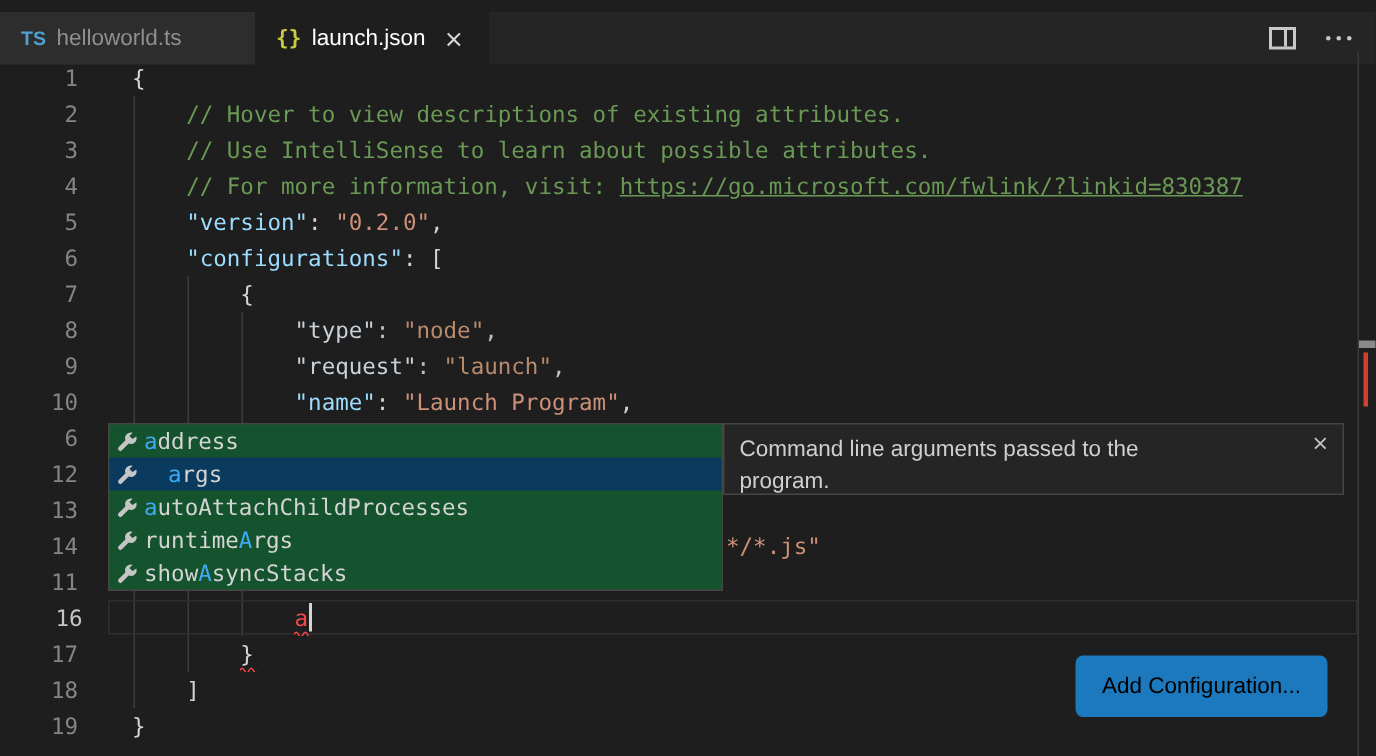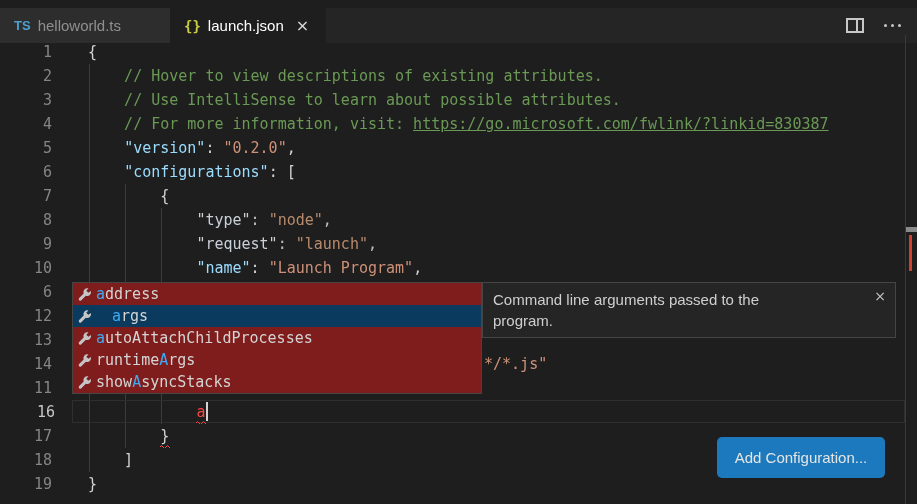--- a/index.html
+++ b/index.html
@@ -31,37 +31,37 @@
   .cm{color:#6a9955;} .link{color:#6a9955;text-decoration:underline;}
   .key{color:#9cdcfe;} .str{color:#ce9178;} .pun{color:#d4d4d4;}
   .mkey{color:#c9d1d9;} .mstr{color:#b98b6e;} .mpun{color:#c0c0c0;}
   .err{color:#f44747;}
   .guide{position:absolute;width:1px;background:#3c3c3c;z-index:1;}
   .cur-line{position:absolute;left:72px;top:400px;width:833px;height:23px;border:1px solid #2f2f2f;box-sizing:border-box;z-index:1;}
   .caret{position:absolute;left:206px;top:402px;width:2px;height:19px;background:#d4d4d4;z-index:6;}
   .squiggle{position:absolute;z-index:3;}
   .fragment{position:absolute;left:484px;top:352px;height:24px;line-height:24px;font-size:15px;color:#ce9178;z-index:2;white-space:pre;}
   
-  .suggest{position:absolute;left:72px;top:282px;width:410px;background:#7f1d1d;border:1px solid #454545;box-sizing:border-box;z-index:10;}
+  .suggest{position:absolute;left:72px;top:282px;width:410px;background:#14532d;border:1px solid #454545;box-sizing:border-box;z-index:10;}
   .s-row{display:flex;align-items:center;height:22px;padding-left:4px;cursor:pointer;}
   .s-row.selected{background:#0a3a5e;gap:16px;}
   .s-row svg{flex:0 0 auto;margin-right:4px;}
   .s-label{font-size:15px;color:#d4d4d4;white-space:pre;}
   .s-label .hl{color:#3fa9f5;}
-  .docs{position:absolute;left:482px;top:282px;width:414px;height:56px;background:#252526;border:1px solid #454545;box-sizing:border-box;z-index:10;
+  .docs{position:absolute;left:482px;top:282px;width:414px;height:48px;background:#252526;border:1px solid #454545;box-sizing:border-box;z-index:10;
         font-family:"Liberation Sans",sans-serif;font-size:15px;color:#cfcfcf;line-height:21px;padding:6px 26px 6px 10px;}
   .docs .txt{max-width:305px;}
   .docs .close{position:absolute;right:9px;top:3px;color:#c5c5c5;font-size:14px;font-family:"DejaVu Sans",sans-serif;cursor:pointer;}
   
   .vline{position:absolute;left:905px;top:35px;width:1px;height:469px;background:#3a3a3a;z-index:4;}
   .graybar{position:absolute;left:906px;top:227px;width:11px;height:5px;background:#8a8a8a;z-index:4;}
   .errmark{position:absolute;left:909px;top:235px;width:3px;height:36px;background:#d1402f;z-index:4;}
   
   .addcfg{position:absolute;left:717px;top:437px;width:168px;height:41px;background:#1d79bd;border:none;border-radius:5px;
-          color:#e5e5e5;font-family:"Liberation Sans",sans-serif;font-size:15px;cursor:pointer;z-index:12;}
+          color:#000000;font-family:"Liberation Sans",sans-serif;font-size:15px;cursor:pointer;z-index:12;}
 </style>
 </head>
 <body>
 
 <div class="tabbar">
   <div class="tab inactive">
     <span class="ticon">TS</span>
     <span>helloworld.ts</span>
   </div>
   <div class="tab active">

